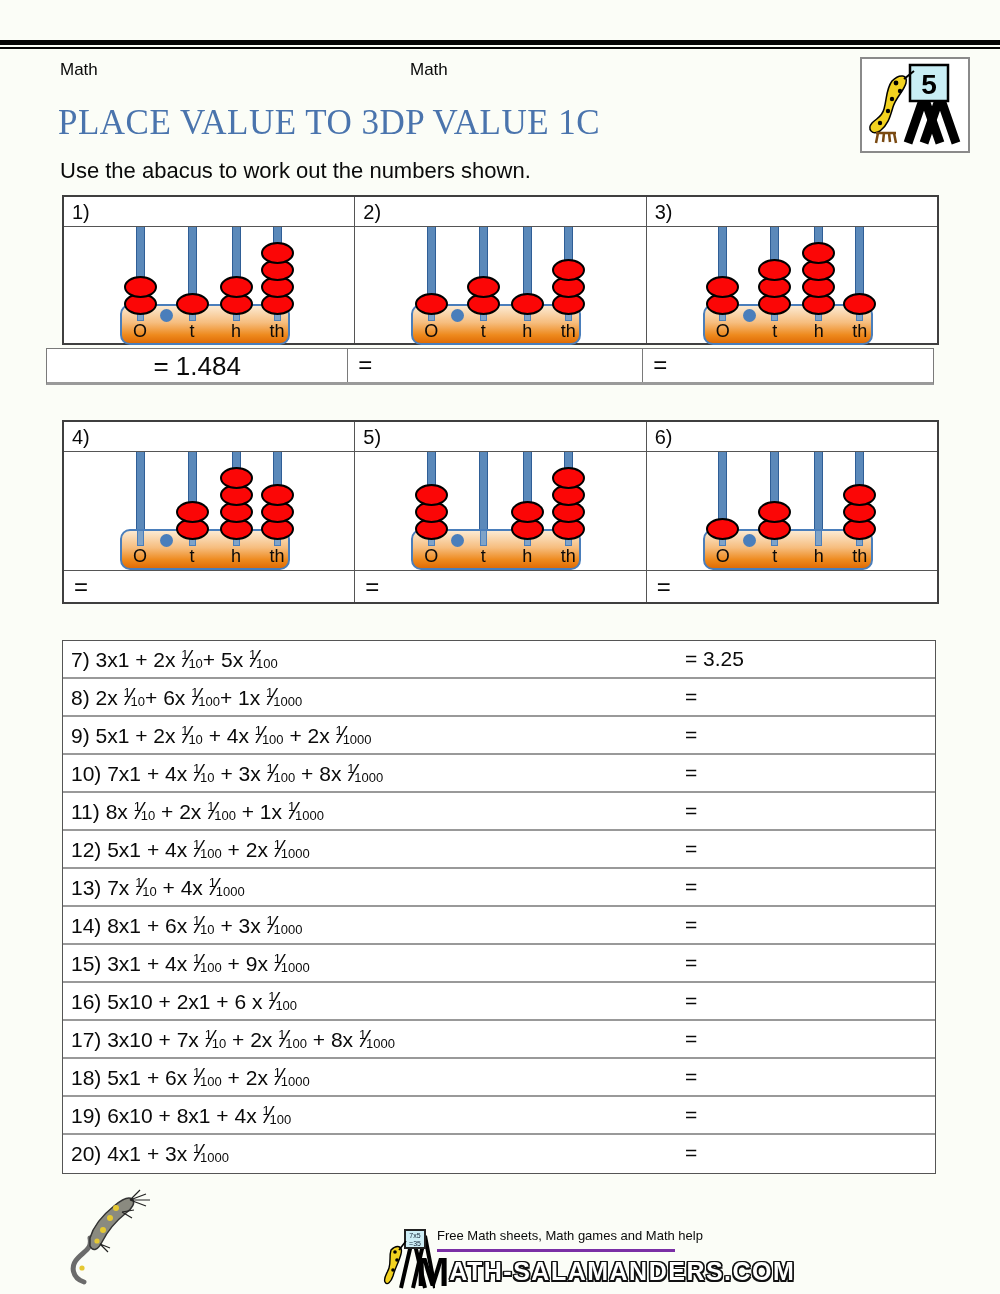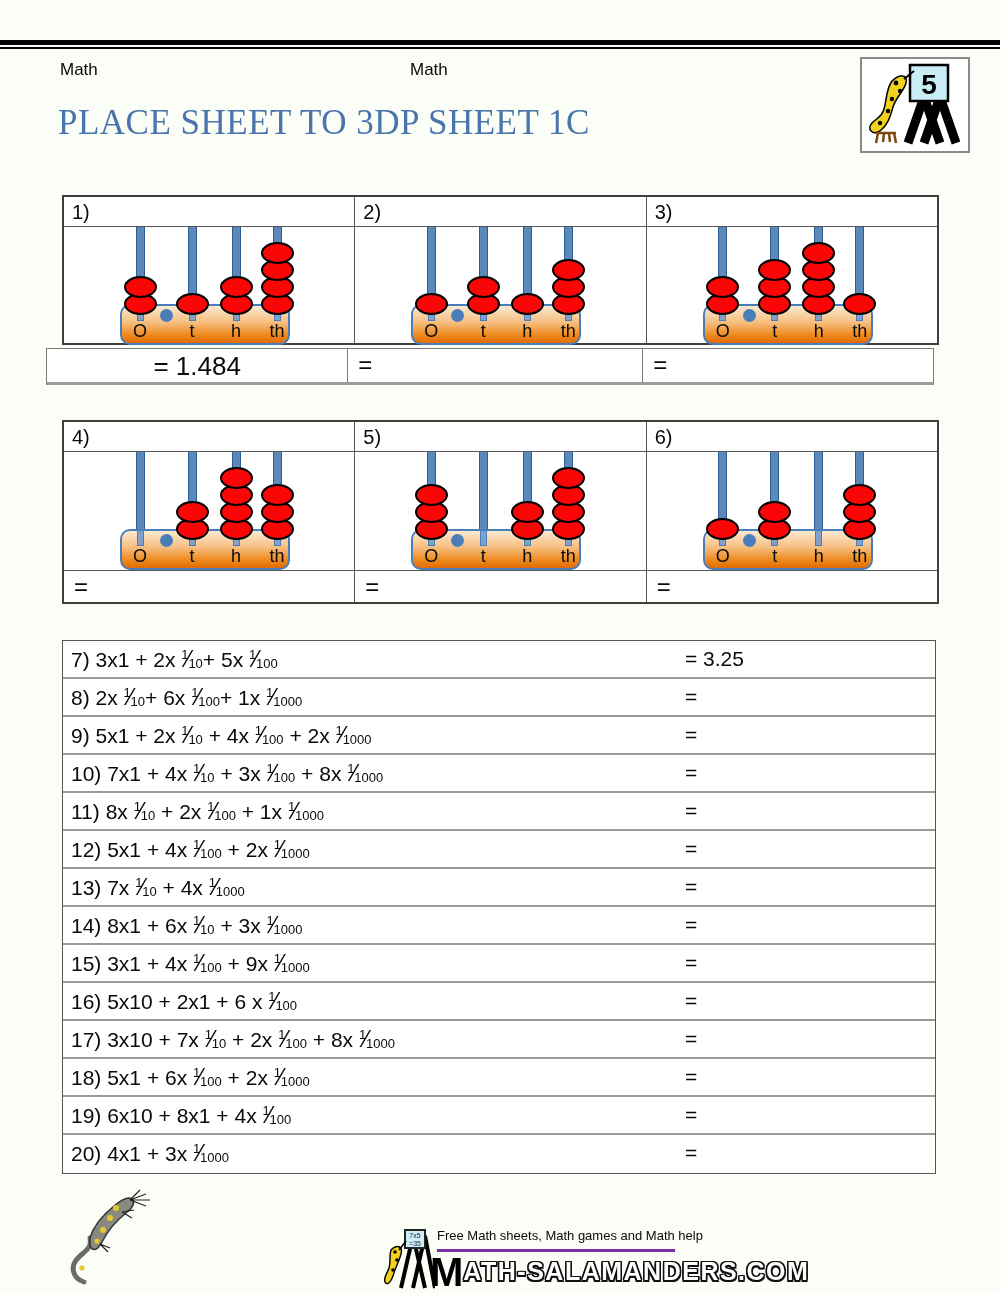--- a/index.html
+++ b/index.html
@@ -72,21 +72,21 @@
   .fr-n{font-size:13px;vertical-align:8px;}
   .fr-s{font-size:23px;margin:0 -2px;}
   .fr-d{font-size:13px;vertical-align:-1px;}
 
   
   .foot-lizard{position:absolute;left:66px;top:1186px;}
   .foot-logo{position:absolute;left:383px;top:1224px;width:320px;height:68px;}
   .easel{position:absolute;left:0;top:0;}
   .tagline{position:absolute;left:54px;top:4px;font-size:13px;font-weight:400;letter-spacing:0;}
   .purple-rule{position:absolute;left:54px;top:25px;width:238px;height:3px;background:#7a2fa5;}
-  .sitename{position:absolute;left:47px;top:26px;white-space:nowrap;}
+  .sitename{position:absolute;left:33px;top:26px;white-space:nowrap;}
   .site-m{font-size:40px;font-weight:800;color:#000;vertical-align:-6px;letter-spacing:0;}
   .site-rest{font-size:25px;font-weight:700;letter-spacing:1.5px;color:#fff;
     text-shadow:-1.5px -1.5px 0 #111,1.5px -1.5px 0 #111,-1.5px 1.5px 0 #111,1.5px 1.5px 0 #111,
                 -1.5px 0 0 #111,1.5px 0 0 #111,0 -1.5px 0 #111,0 1.5px 0 #111;}
 </style>
 </head>
 <body>
 
 <div class="page">
 
@@ -116,21 +116,22 @@
           <circle cx="38" cy="32" r="2.2" fill="#000"></circle>
         <circle cx="30" cy="40" r="2.2" fill="#000"></circle>
           <circle cx="26" cy="52" r="2.2" fill="#000"></circle>
         <circle cx="18" cy="64" r="2.2" fill="#000"></circle>
         <path d="M42 20 L52 12" stroke="#000" stroke-width="2"></path>
         <path d="M14 74 L34 74 M16 74 L14 84 M32 74 L34 84 M22 74 L21 83 M27 74 L28 83" stroke="#7a4a12" stroke-width="2.5" fill="none"></path>
       </g>
     </svg>
   </div>
 
-  <h1 class="title">PLACE SHEET TO 3DP SHEET 1C</h1>
+  <h1 class="title">PLACE VALUE TO 3DP VALUE 1C</h1>
+  <p class="instruction">Use the abacus to work out the numbers shown.</p>
 
   <div class="agrid agrid1" id="grid1">
       <div class="acol">
         <div class="ahead">1)</div>
         <div class="acell">
           <div class="abacus">
             <div class="rod" style="left: 15.5px;"></div>
             <div class="rod" style="left: 67.5px;"></div>
             <div class="rod" style="left: 111.5px;"></div>
             <div class="rod" style="left: 152.5px;"></div>

